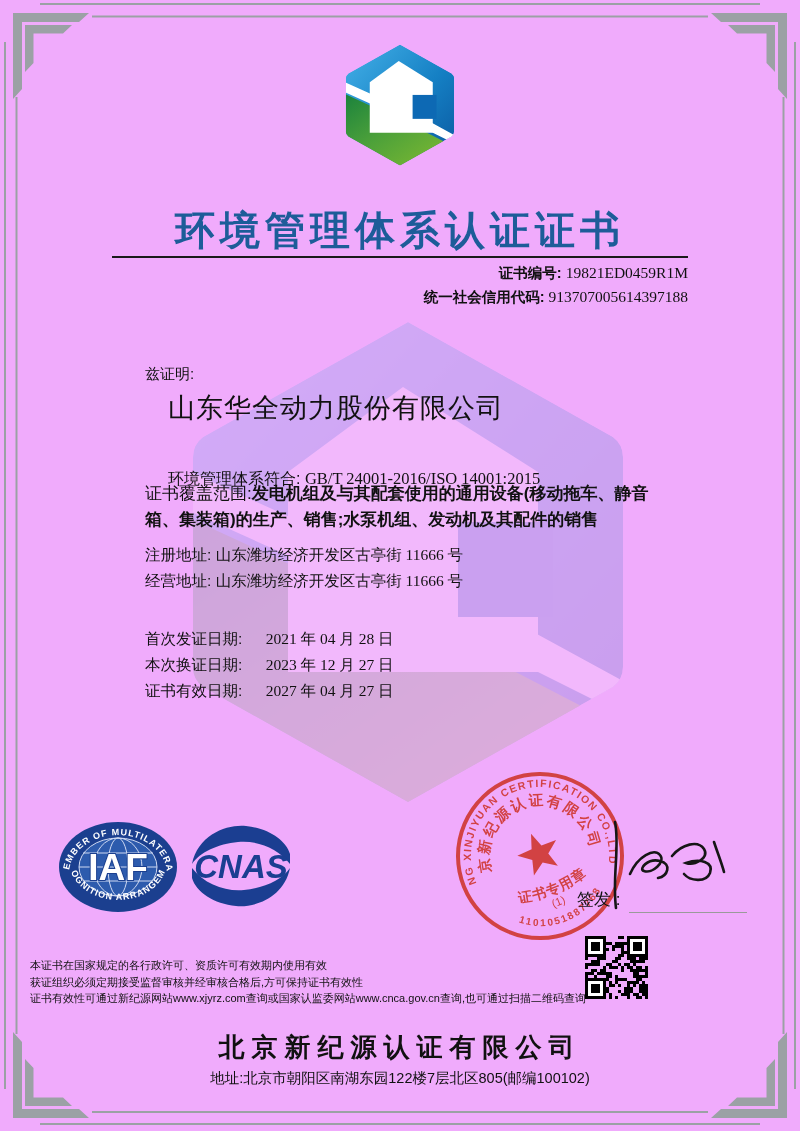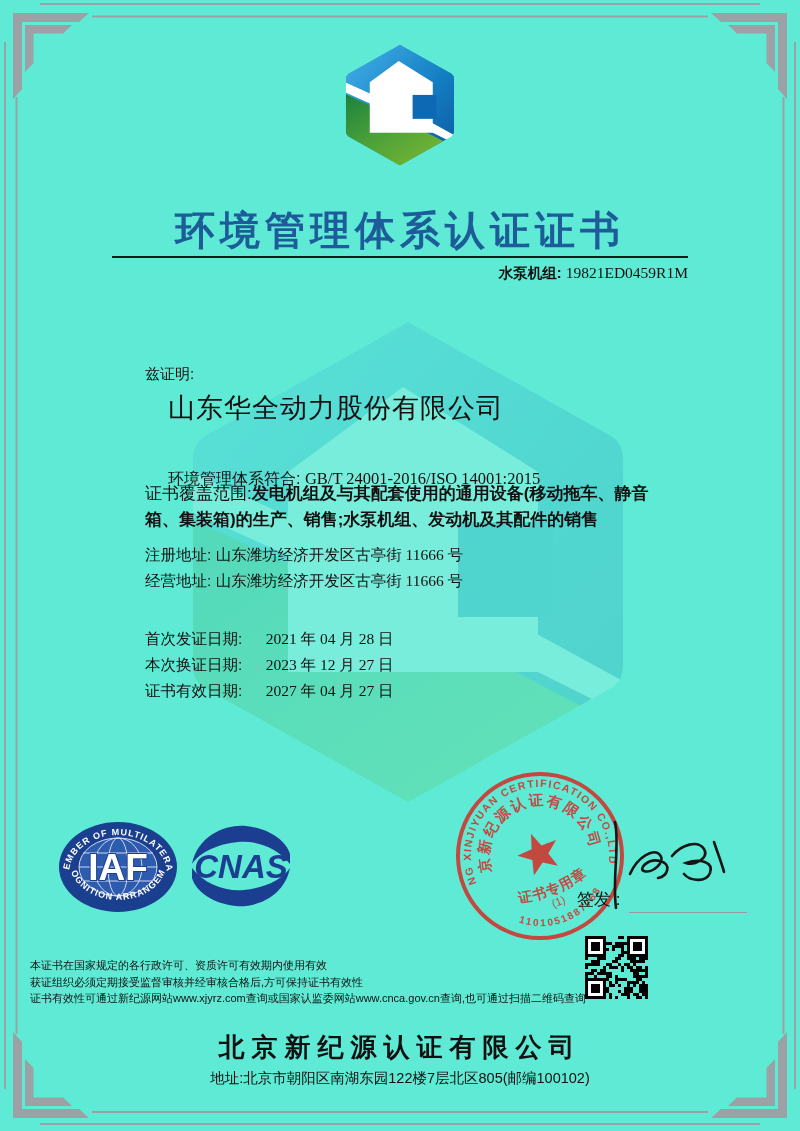--- a/index.html
+++ b/index.html
@@ -1,16 +1,16 @@
 <!DOCTYPE html>
 <html><head>
 <meta charset="utf-8">
 <style>
   html,body{margin:0;padding:0;background:#fff;}
-  .page{position:relative;width:800px;height:1131px;background:#5eead4;overflow:hidden;
+  .page{position:relative;width:800px;height:1131px;background:#f0abfc;overflow:hidden;
         font-family:"Liberation Sans","DejaVu Sans",sans-serif;color:#111;}
   .abs{position:absolute;}
   
   .cert-title{left:0;top:203px;width:800px;text-align:center;font-size:40px;font-weight:bold;
               letter-spacing:5px;color:#1d5c99;}
   .title-rule{left:112px;top:256px;width:576px;height:2px;background:#1a1a1a;}
   .cert-meta{right:112px;text-align:right;font-size:14.5px;white-space:nowrap;}
   .cert-meta .lbl{font-weight:bold;}
   .cert-meta .val{font-family:"Liberation Serif","DejaVu Serif",serif;font-size:15.5px;}
   
@@ -96,22 +96,26 @@
   </svg>
 
   <svg class="abs" style="left:337px;top:42px" width="126" height="126" viewBox="0 0 100 100">
     <use href="#hq-logo"></use>
   </svg>
 
   <div class="abs cert-title">环境管理体系认证证书</div>
   <div class="abs title-rule"></div>
 
   <div class="abs cert-meta" style="top:264px">
-    <span class="lbl">水泵机组:</span>
+    <span class="lbl">证书编号:</span>
     <span class="val">19821ED0459R1M</span>
+  </div>
+  <div class="abs cert-meta" style="top:288px">
+    <span class="lbl">统一社会信用代码:</span>
+    <span class="val">913707005614397188</span>
   </div>
 
   <div class="abs intro">兹证明:</div>
   <div class="abs company">山东华全动力股份有限公司</div>
   <div class="abs standard">
     <span>环境管理体系符合:</span>
     <span class="val">GB/T 24001-2016/ISO 14001:2015</span>
   </div>
   <div class="abs scope">
     <span>证书覆盖范围:</span><span class="bold">发电机组及与其配套使用的通用设备(移动拖车、静音箱、集装箱)的生产、销售;水泵机组、发动机及其配件的销售</span>

